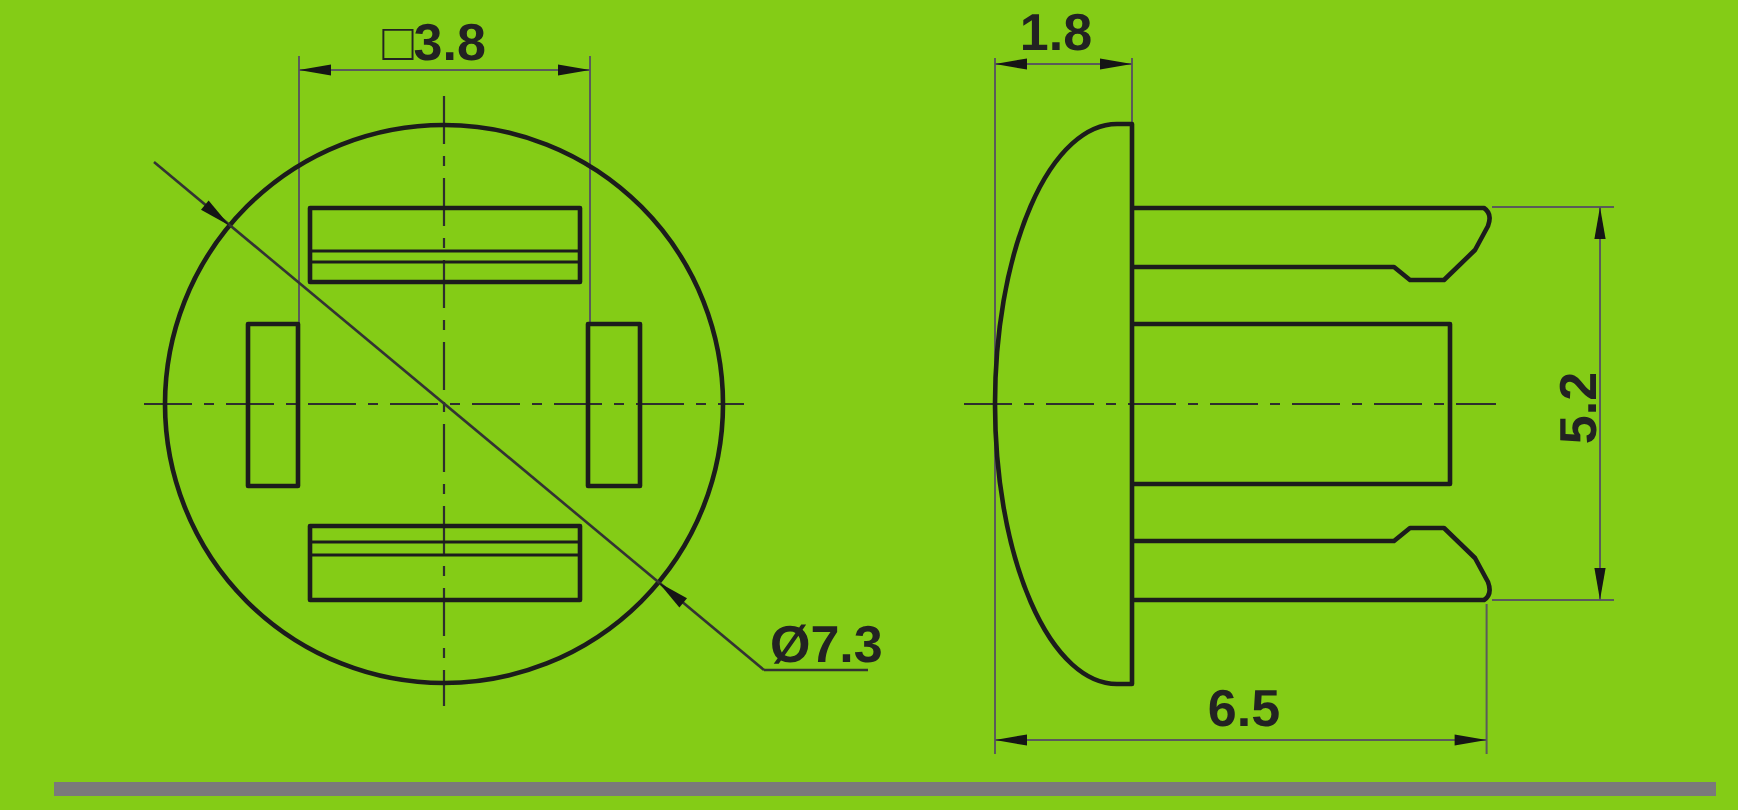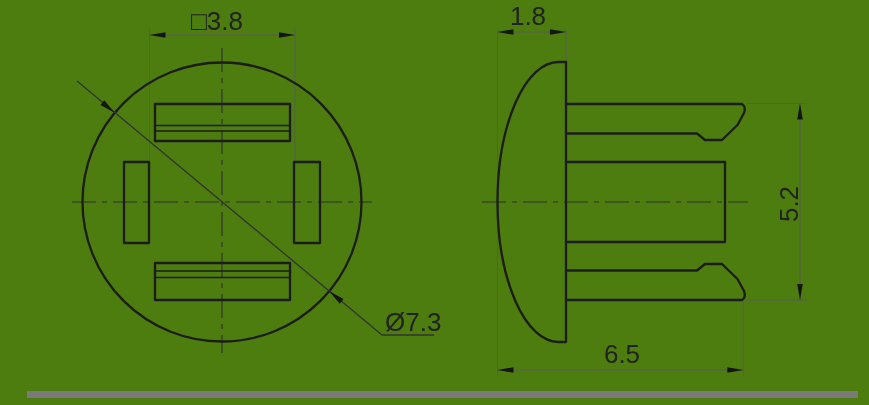--- a/index.html
+++ b/index.html
@@ -1,17 +1,17 @@
 <!DOCTYPE html>
 <html><head>
 <meta charset="utf-8">
 <style>
   html,body{margin:0;padding:0;background:#ffffff;}
-  .stage{position:relative;width:869px;height:405px;background:#4d7c0f;overflow:hidden;
-         font-family:"Liberation Sans","DejaVu Sans",sans-serif;}
+  .stage{position:relative;width:869px;height:405px;background:#84cc16;overflow:hidden;
+         font-family:"Liberation Sans","DejaVu Sans",sans-serif;font-weight:bold;}
   svg{display:block}
   
   .obj{fill:none;stroke:#1c1c1c;stroke-width:2.3;stroke-linejoin:round}
   .det{fill:none;stroke:#1c1c1c;stroke-width:1.4}
   
   .thin{fill:none;stroke:#5a5a5a;stroke-width:1}
   .lead{fill:none;stroke:#333333;stroke-width:1.3}
   
   .cl{fill:none;stroke:#2e2e2e;stroke-width:1.1;stroke-dasharray:24 6 5 6}
   .arr{fill:#151515;stroke:none}

